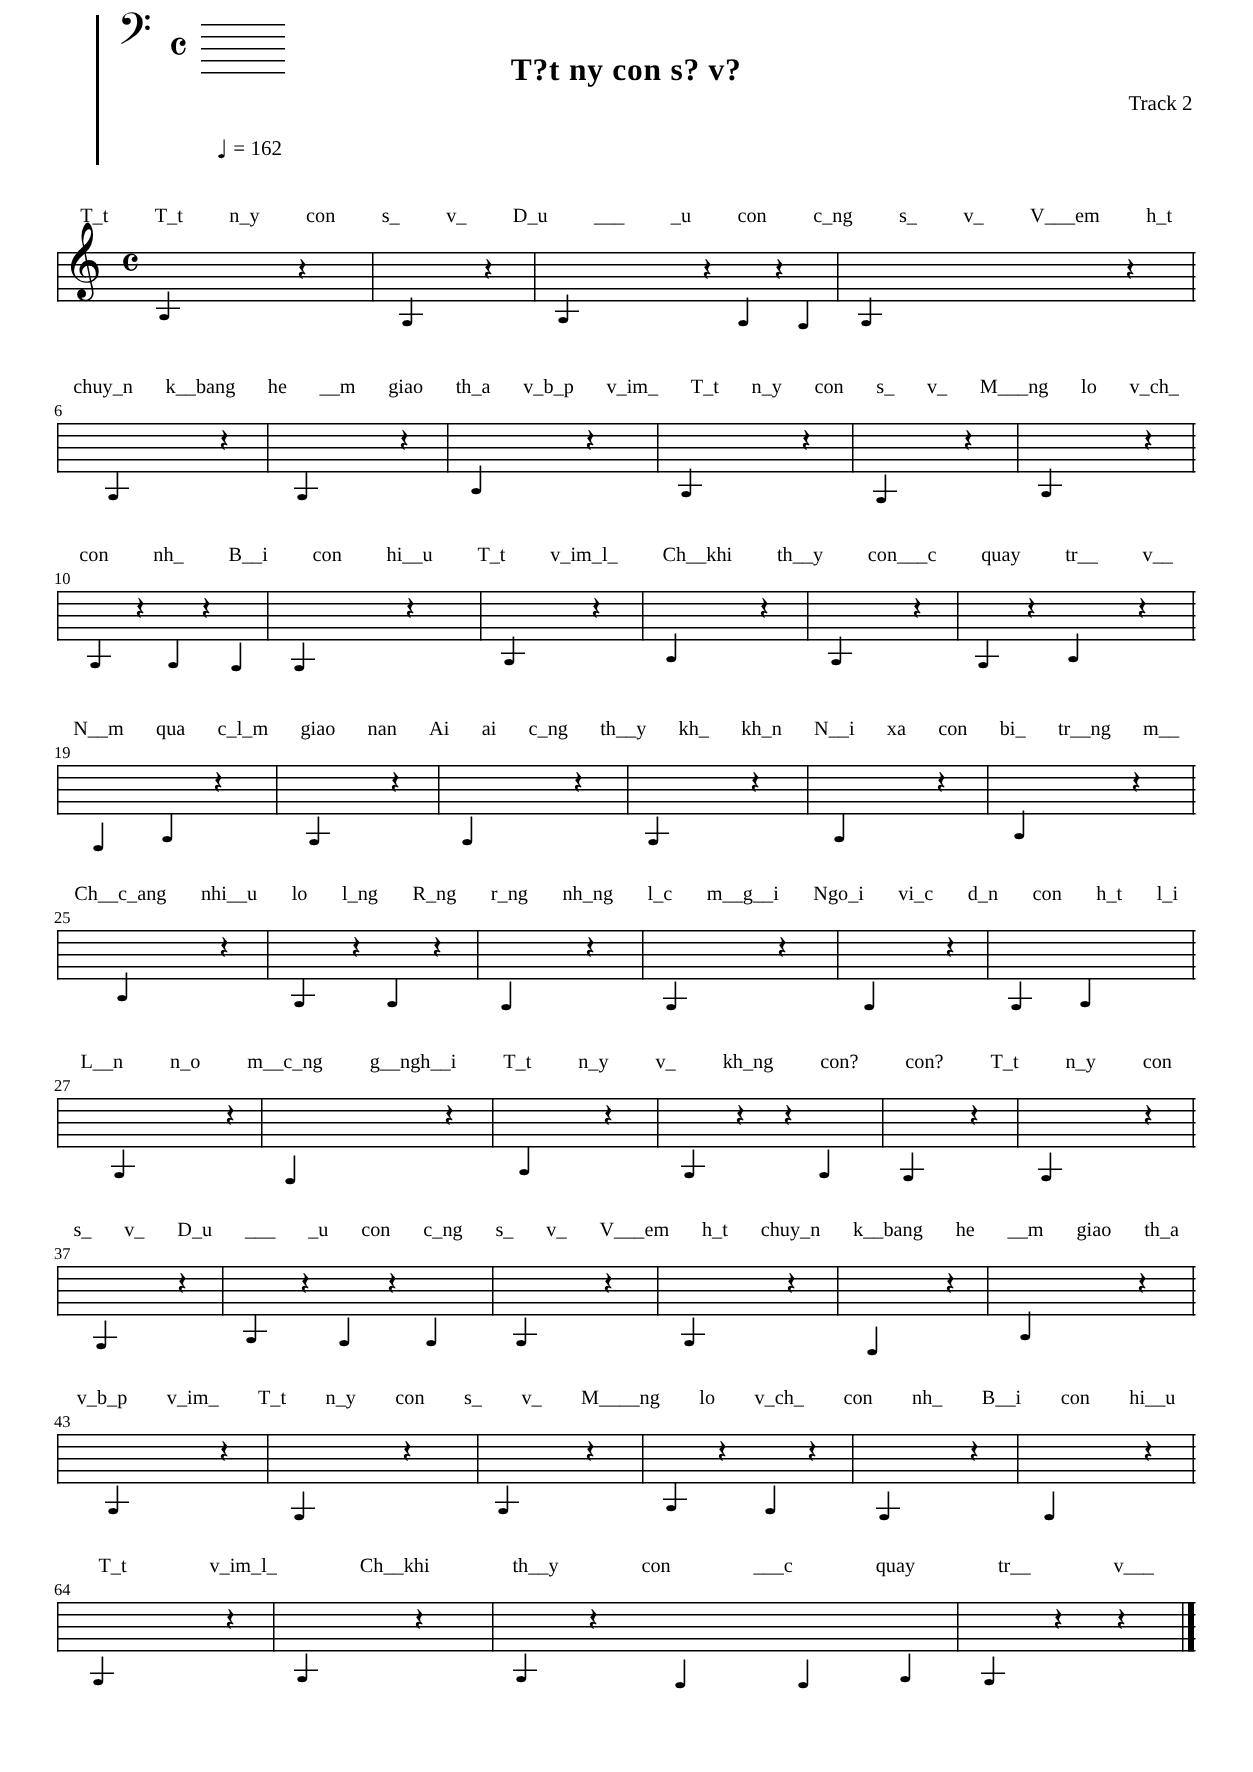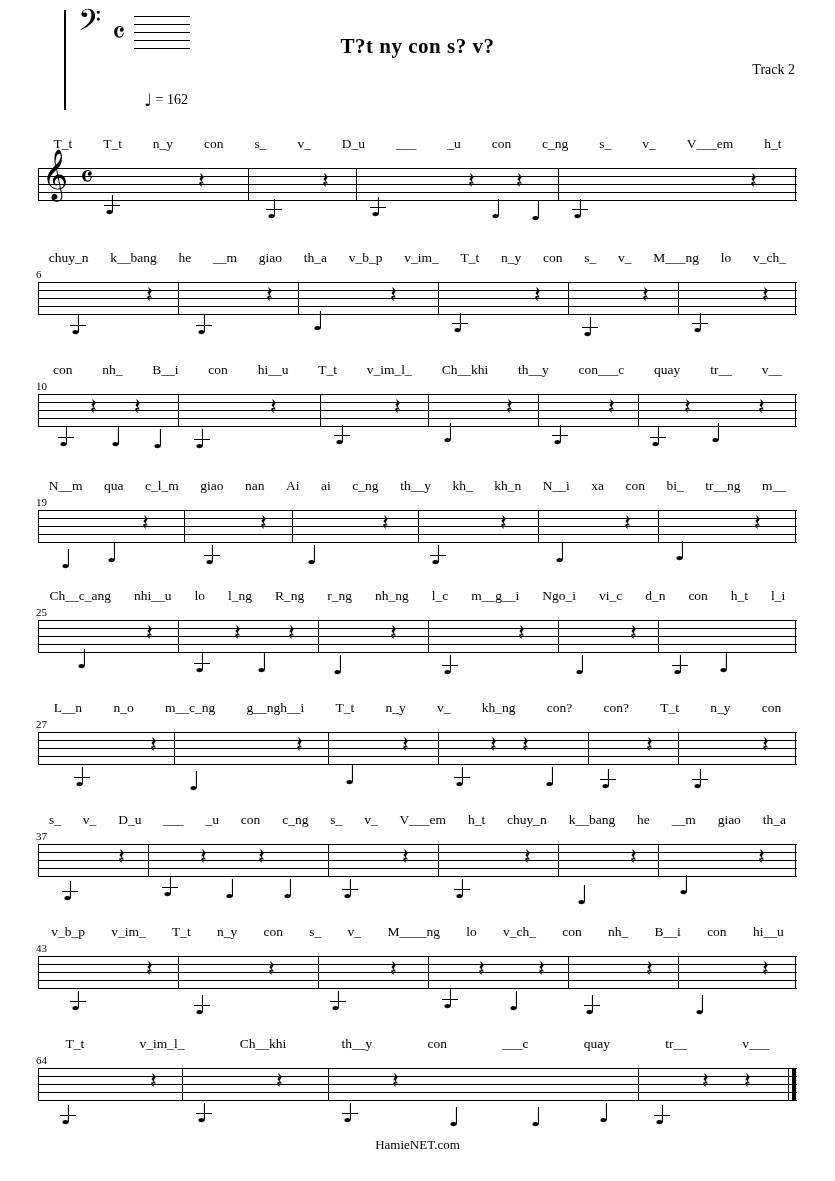--- a/index.html
+++ b/index.html
@@ -752,14 +752,13 @@
       <span class="note" style="left:492px; top:48px;">♩</span>
       <span class="note" style="left:560px; top:44px;">♩</span>
 
       <div class="ledger" style="left:616px; top:59px;"></div>
       <span class="note" style="left:616px; top:46px;">♩</span>
       <span class="rest" style="left:664px; top:14px;">𝄽</span>
       <span class="rest" style="left:706px; top:14px;">𝄽</span>
     </div>
   </div>
 
-  <div class="credit">HamieNET.com</div>
 </div>
 
 </body></html>

